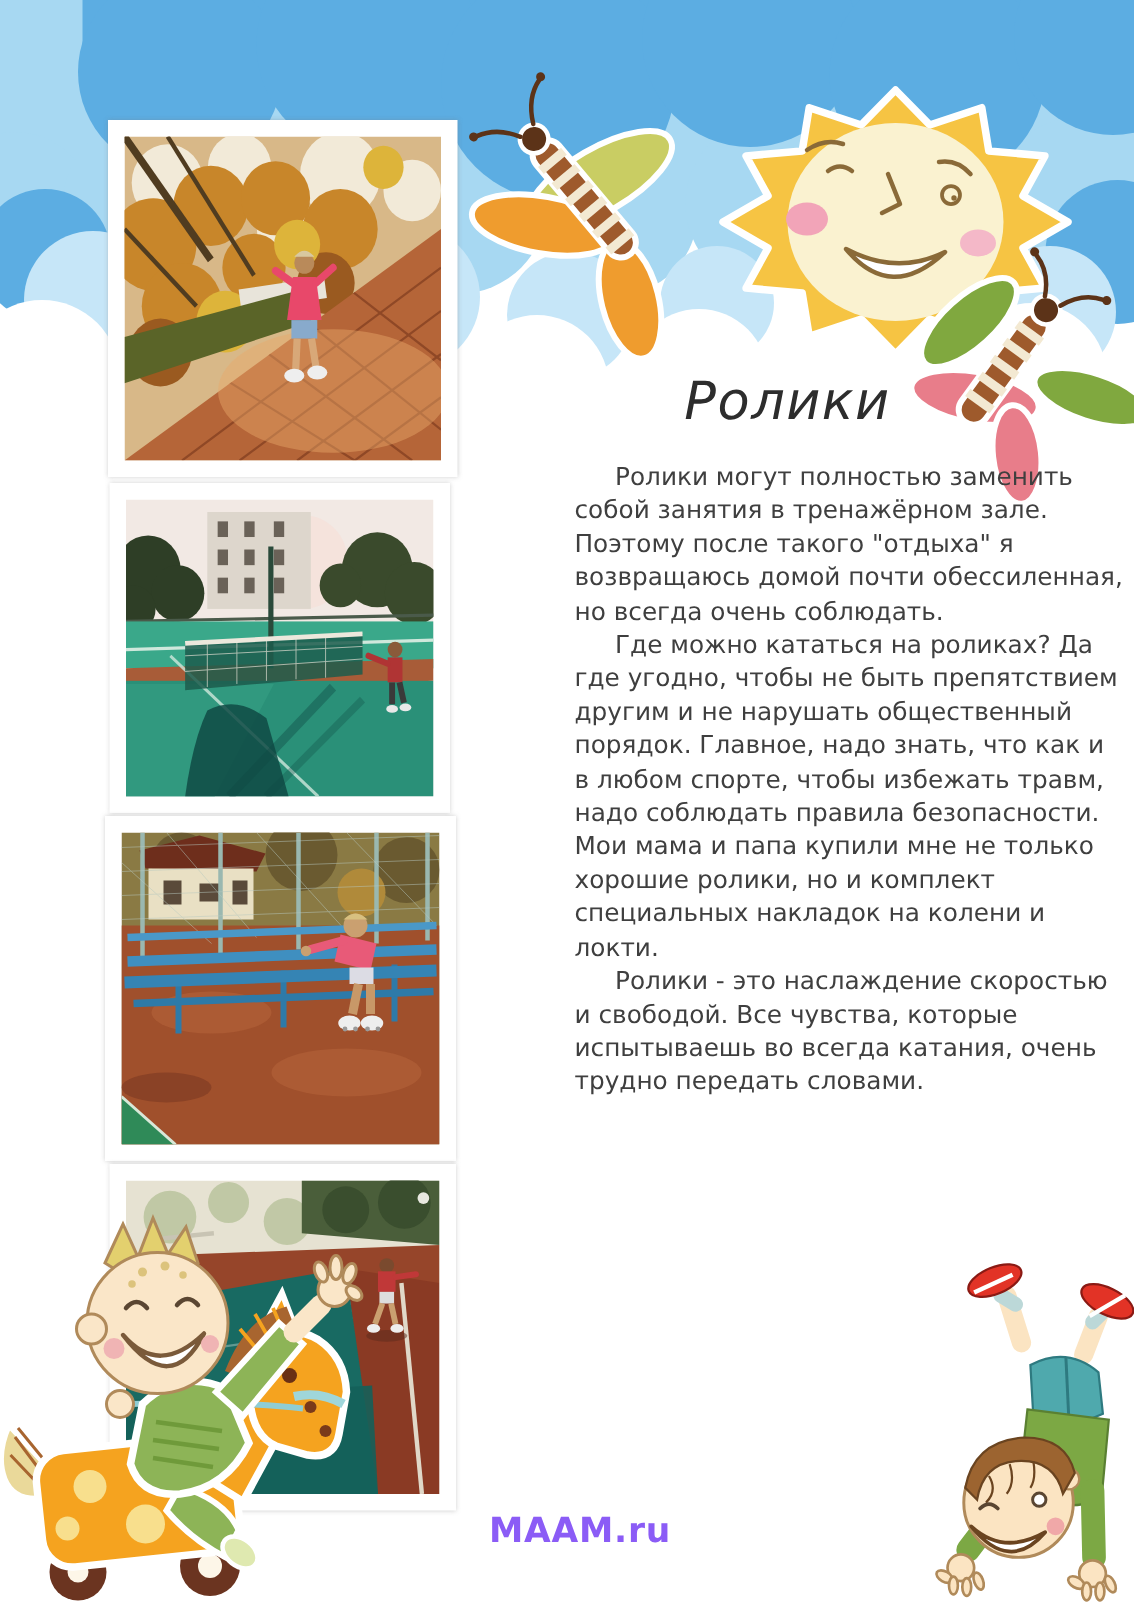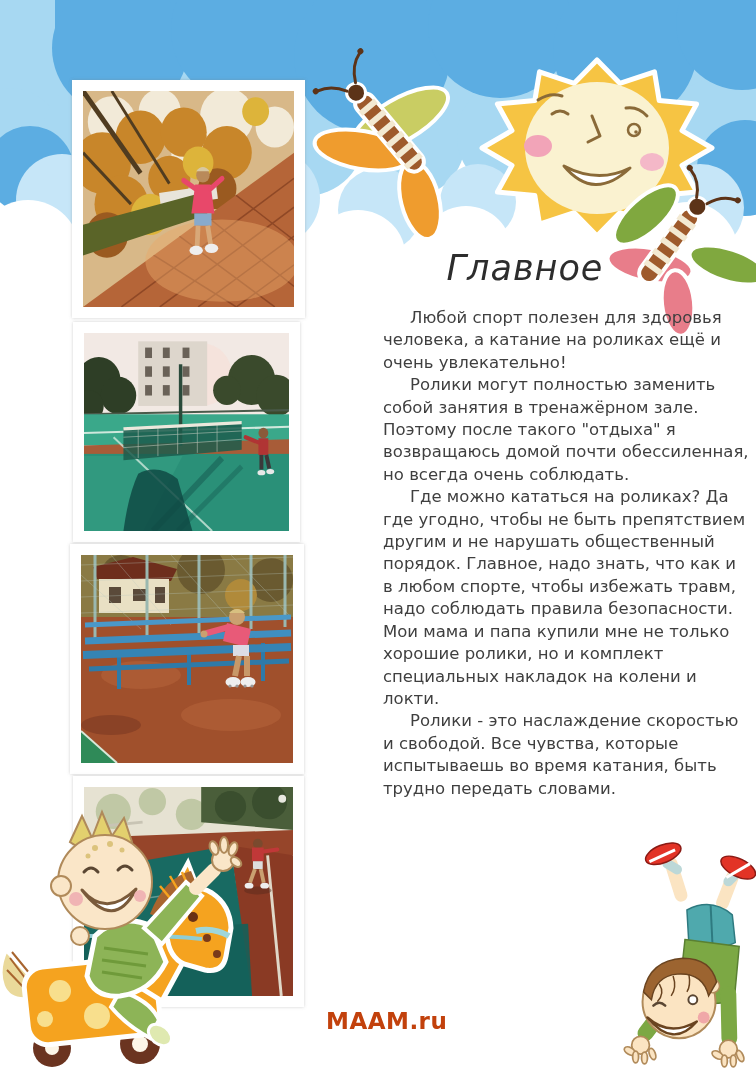--- a/index.html
+++ b/index.html
@@ -23,21 +23,21 @@
   .dragonfly1{left:314px;top:70px;width:160px;height:170px;z-index:2;}
   .dragonfly2{left:598px;top:166px;width:158px;height:170px;z-index:2;}
   .horse-boy{left:0px;top:786px;width:268px;height:284px;z-index:3;}
   .handstand-boy{left:608px;top:836px;width:148px;height:234px;z-index:2;}
   
   .title{left:390px;top:248px;width:270px;text-align:center;z-index:2;
          font-style:italic;font-size:35px;color:#2d2d2d;letter-spacing:1px;}
   .article{left:383px;top:307px;width:366px;z-index:2;color:#3f3f3f;}
   .article p{margin:0;text-indent:27px;font-size:16.5px;line-height:22.4px;}
   .maam{left:326px;top:1008px;z-index:2;font-size:23px;font-weight:bold;
-        color:#c2410c;letter-spacing:.5px;}
+        color:#8b5cf6;letter-spacing:.5px;}
 </style>
 </head>
 <body>
 
 <div class="page">
 
   <div class="abs sky decor">
     <svg viewBox="0 0 756 258" preserveAspectRatio="none">
       <g fill="#a7d8f2">
         <rect x="0" y="0" width="756" height="132"></rect>
@@ -366,27 +366,26 @@
         <path d="M184,66 L198,64" stroke="#c03838" stroke-width="4" stroke-linecap="round"></path>
         <rect x="173" y="76" width="10" height="8" fill="#dddddd"></rect>
         <path d="M175,84 L170,98" stroke="#caa070" stroke-width="4"></path>
         <path d="M181,84 L184,98" stroke="#caa070" stroke-width="4"></path>
         <ellipse cx="169" cy="101" rx="4.5" ry="3" fill="#eeeeee"></ellipse>
         <ellipse cx="185" cy="101" rx="4.5" ry="3" fill="#eeeeee"></ellipse>
       </g>
     </svg>
   </div>
 
-  <div class="abs title">Главное</div>
+  <div class="abs title">Ролики</div>
 
   <div class="abs article">
-    <p>Любой спорт полезен для здоровья человека, а катание на роликах ещё и очень увлекательно!</p>
     <p>Ролики могут полностью заменить собой занятия в тренажёрном зале. Поэтому после такого "отдыха" я возвращаюсь домой почти обессиленная, но всегда очень соблюдать.</p>
     <p>Где можно кататься на роликах? Да где угодно, чтобы не быть препятствием другим и не нарушать общественный порядок. Главное, надо знать, что как и в любом спорте, чтобы избежать травм, надо соблюдать правила безопасности. Мои мама и папа купили мне не только хорошие ролики, но и комплект специальных накладок на колени и локти.</p>
-    <p>Ролики - это наслаждение скоростью и свободой. Все чувства, которые испытываешь во время катания, быть трудно передать словами.</p>
+    <p>Ролики - это наслаждение скоростью и свободой. Все чувства, которые испытываешь во всегда катания, очень трудно передать словами.</p>
   </div>
 
   <div class="abs horse-boy decor">
     <svg viewBox="0 0 268 284">
       <path d="M30,190 L6,164 Q-3,184 3,200 Q9,215 28,213 Z" fill="#ead99a" stroke="#ffffff" stroke-width="4"></path>
       <path d="M10,172 L28,196 M7,184 L26,204 M12,166 L30,188" stroke="#a8652f" stroke-width="2" fill="none"></path>
       <rect x="136" y="225" width="10" height="30" fill="#5b9aa0"></rect>
       <rect x="48" y="232" width="10" height="28" fill="#5b9aa0"></rect>
       <circle cx="140" cy="258" r="20" fill="#6b3420"></circle>
         <circle cx="140" cy="258" r="8" fill="#fdf6e8"></circle>

